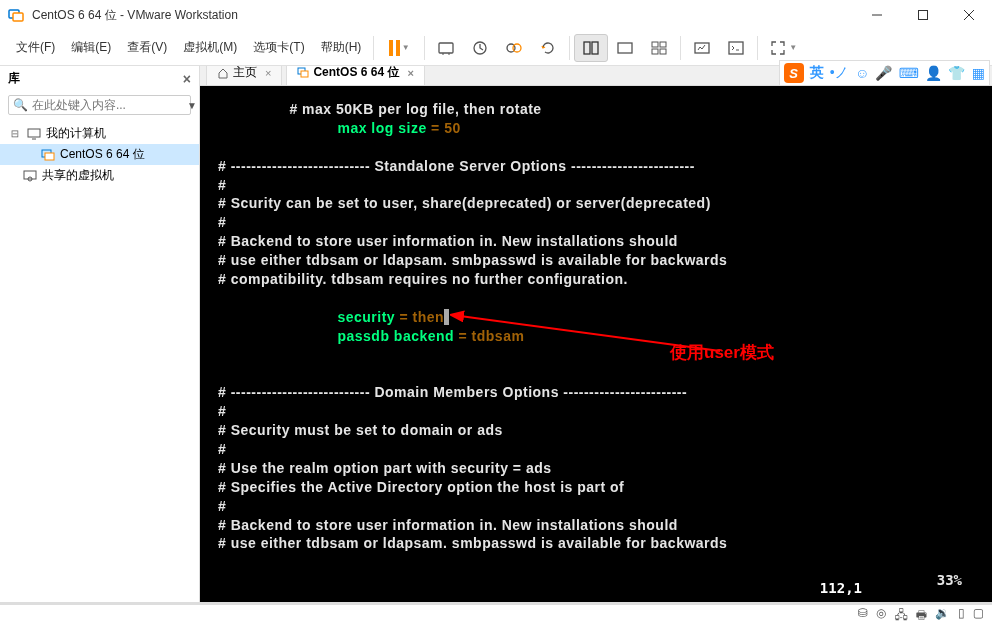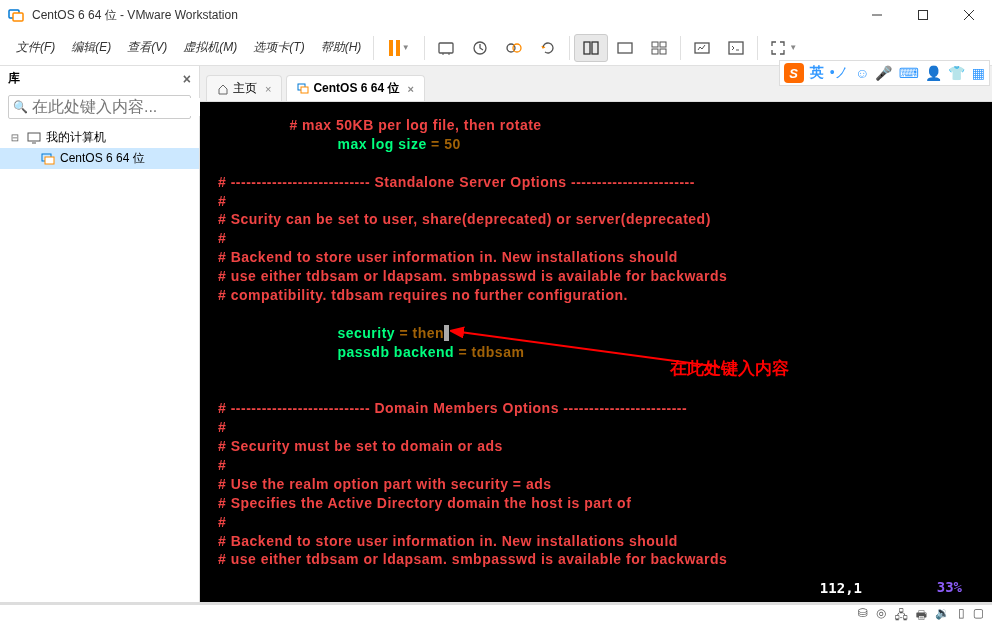--- a/index.html
+++ b/index.html
@@ -5,54 +5,54 @@
 * { margin: 0; padding: 0; box-sizing: border-box; font-family: "Microsoft YaHei", "Segoe UI", sans-serif; }
 body { width: 992px; height: 628px; background: #fff; display: flex; flex-direction: column; font-size: 12px; overflow: hidden; }
 
 .titlebar { height: 30px; display: flex; align-items: center; padding-left: 8px; background: #fff; }
 .titlebar .app-icon { width: 16px; height: 16px; margin-right: 8px; display: flex; align-items: center; justify-content: center; }
 .titlebar .title { color: #333; font-size: 12px; }
 .winctrls { margin-left: auto; display: flex; }
 .winbtn { width: 46px; height: 30px; display: flex; align-items: center; justify-content: center; color: #333; }
 
 .menubar { height: 36px; display: flex; align-items: center; padding: 0 8px; gap: 0; border-bottom: 1px solid #e0e0e0; }
-.menuitem { padding: 6px 8px; font-size: 12px; color: #333; font-style: italic; }
+.menuitem { padding: 6px 8px; font-size: 12px; color: #333; }
 .sep { width: 1px; height: 24px; background: #e0e0e0; margin: 0 4px; }
 .tbtn { width: 34px; height: 28px; display: flex; align-items: center; justify-content: center; color: #555; }
 .tbtn.active { background: #e8e8e8; border: 1px solid #ccc; border-radius: 3px; }
 .pause-icon { display: flex; gap: 3px; }
 .pause-bar { width: 4px; height: 16px; background: #ff8c00; }
 .drop-caret { font-size: 8px; color: #888; margin-left: 2px; }
 
 .body-row { display: flex; flex: 1; overflow: hidden; }
 
 .sidebar { width: 200px; border-right: 1px solid #ddd; display: flex; flex-direction: column; background: #fff; }
 .lib-hdr { display: flex; align-items: center; padding: 4px 8px; font-weight: bold; }
 .lib-hdr .lib-x { margin-left: auto; font-size: 14px; color: #666; cursor: pointer; }
 .lib-search { margin: 4px 8px; display: flex; align-items: center; border: 1px solid #ccc; border-radius: 2px; padding: 2px 4px; }
-.lib-search input { border: none; outline: none; flex: 1; font-size: 16px; }
+.lib-search input { border: none; outline: none; flex: 1; font-size: 12px; }
 .tree { padding: 4px 0; }
 .tree-row { display: flex; align-items: center; padding: 2px 8px; gap: 4px; }
 .tree-row.sel { background: #cce8ff; }
 .tree-ind { width: 14px; text-align: center; color: #666; font-size: 10px; }
 .tree-ico { width: 16px; height: 16px; display: flex; align-items: center; justify-content: center; }
 
 .main { flex: 1; display: flex; flex-direction: column; background: #fff; position: relative; }
-.tabs { height: 36px; display: flex; align-items: flex-end; padding: 0 6px; background: #f0f0f0; border-bottom: 1px solid #ddd; gap: 4px; }
+.tabs { height: 20px; display: flex; align-items: flex-end; padding: 0 6px; background: #f0f0f0; border-bottom: 1px solid #ddd; gap: 4px; }
 .tab { display: flex; align-items: center; gap: 4px; padding: 4px 10px; background: #f7f7f7; border: 1px solid #ddd; border-bottom: none; border-radius: 4px 4px 0 0; font-size: 12px; }
 .tab.act { background: #fff; font-weight: bold; }
 .tab-x { font-size: 11px; color: #888; margin-left: 4px; }
 
 .term-wrap { flex: 1; background: #000; position: relative; overflow: hidden; }
 .term { font-family: "Consolas", monospace; font-size: 14px; line-height: 1.35; color: #fff; white-space: pre; padding: 14px 8px 8px 18px; letter-spacing: 0.5px; font-weight: bold; }
-.c-cyan { color: #ef4444; }
+.c-cyan { color: #e5e5e5; }
 .c-green { color: #00ff7f; margin-left: 48px; }
 .c-white { color: #a16207; }
 .status-pos { position: absolute; bottom: 6px; right: 130px; color: #fff; font-family: monospace; font-size: 14px; font-weight: bold; }
-.status-pct { position: absolute; bottom: 7px; right: 30px; color: #8b5cf6; font-family: monospace; font-size: 14px; font-weight: bold; }
+.status-pct { position: absolute; bottom: 14px; right: 30px; color: #e5e5e5; font-family: monospace; font-size: 14px; font-weight: bold; }
 
 .annot { position: absolute; color: #ff0000; font-size: 17px; font-weight: bold; pointer-events: none; }
 .arrow { position: absolute; pointer-events: none; }
 
 .ime-bar { position: absolute; top: 60px; right: 2px; background: #fff; border: 1px solid #ddd; display: flex; align-items: center; padding: 2px 4px; gap: 6px; font-size: 13px; z-index: 10; }
 .ime-s { width: 20px; height: 20px; background: #ff6a00; color: #fff; border-radius: 4px; display: flex; align-items: center; justify-content: center; font-weight: bold; font-style: italic; }
 .ime-ico { color: #3399ff; font-size: 14px; }
 
 .statusbar { height: 24px; border-top: 1px solid #ddd; display: flex; align-items: center; padding: 0 8px; font-size: 12px; color: #333; background: #fff; }
 .statusbar .sb-icons { margin-left: auto; display: flex; gap: 8px; color: #555; }
@@ -200,20 +200,29 @@
       </div>
       <div class="tree-row sel" style="padding-left:40px">
         <span class="tree-ico">
             <svg width="14" height="14" viewBox="0 0 14 14">
               <rect x="1" y="2" width="9" height="7" fill="none" stroke="#0078d4"></rect>
               <rect x="4" y="5" width="9" height="7" fill="#fff" stroke="#ff8c00"></rect>
             </svg>
           </span>
         <span>CentOS 6 64 位</span>
       </div>
+      <div class="tree-row" style="padding-left:22px">
+        <span class="tree-ico">
+            <svg width="14" height="14" viewBox="0 0 14 14">
+              <rect x="1" y="2" width="12" height="8" fill="none" stroke="#555"></rect>
+              <circle cx="7" cy="10" r="2" fill="none" stroke="#555"></circle>
+            </svg>
+          </span>
+        <span>共享的虚拟机</span>
+      </div>
     </div>
   </div>
 
   <div class="main">
     <div class="tabs">
       <div class="tab">
         <span>
             <svg width="12" height="12" viewBox="0 0 12 12">
               <path d="M2 6 L6 2 L10 6 V11 H2 Z" fill="none" stroke="#666"></path>
             </svg>
@@ -247,34 +256,34 @@
 
         <span class="c-green">security</span><span class="c-white"> = then</span><span style="background:#aaa;color:#aaa"> </span>
         <span class="c-green">passdb backend</span><span class="c-white"> = tdbsam</span>
 
 
 <span class="c-cyan"># --------------------------- Domain Members Options ------------------------</span>
 <span class="c-cyan">#</span>
 <span class="c-cyan"># Security must be set to domain or ads</span>
 <span class="c-cyan">#</span>
 <span class="c-cyan"># Use the realm option part with security = ads</span>
-<span class="c-cyan"># Specifies the Active Directory domain the host is part of</span>
+<span class="c-cyan"># Specifies the Active Directory option the host is part of</span>
 <span class="c-cyan">#</span>
 <span class="c-cyan"># Backend to store user information in. New installations should</span>
 <span class="c-cyan"># use either tdbsam or ldapsam. smbpasswd is available for backwards</span></div>
 
       <svg class="arrow" style="left:250px;top:220px" width="280" height="50">
         <defs>
             <marker id="ah" markerWidth="10" markerHeight="10" refX="2" refY="3" orient="auto">
               <path d="M0,0 L0,6 L8,3 z" fill="#ff0000"></path>
             </marker>
           </defs>
         <line x1="270" y1="45" x2="10" y2="10" stroke="#ff0000" stroke-width="2" marker-end="url(#ah)"></line>
       </svg>
-      <div class="annot" style="left:470px;top:255px">在此处键入内容</div>
+      <div class="annot" style="left:470px;top:255px">使用user模式</div>
 
       <div class="status-pos">112,1</div>
       <div class="status-pct">33%</div>
     </div>
   </div>
 </div>
 
 <div class="ime-bar">
   <div class="ime-s">S</div>
   <span class="ime-ico" style="font-weight:bold">英</span>

